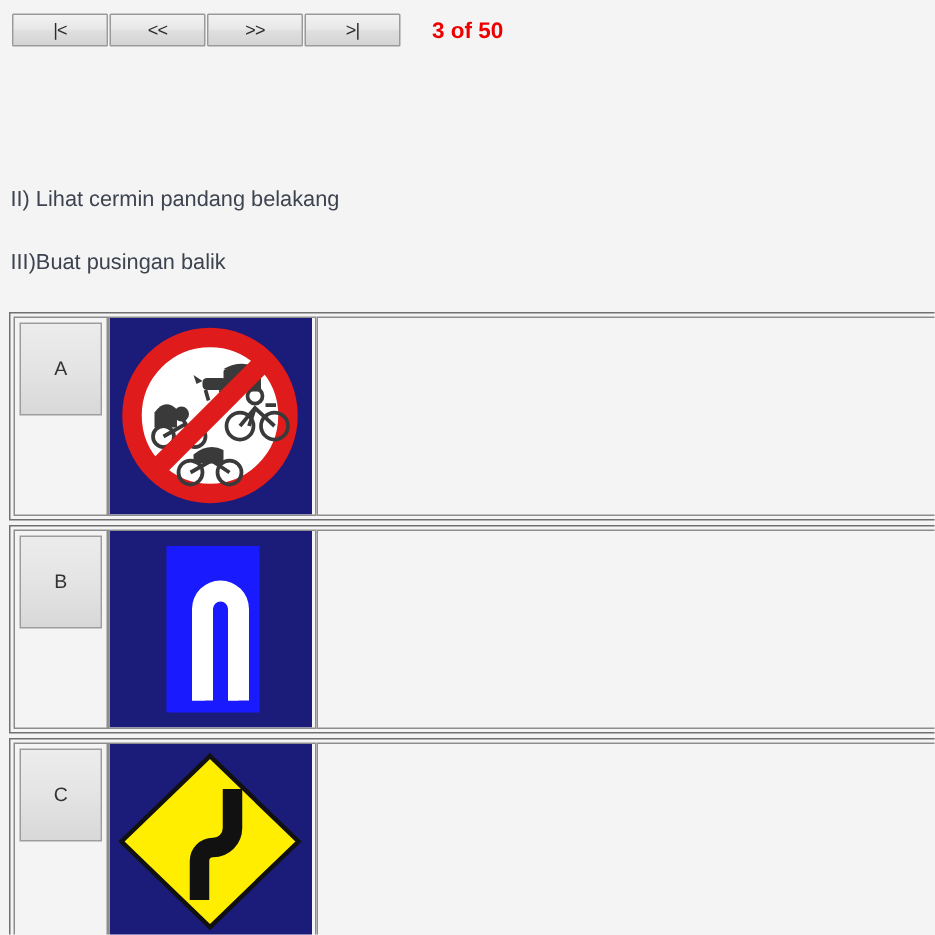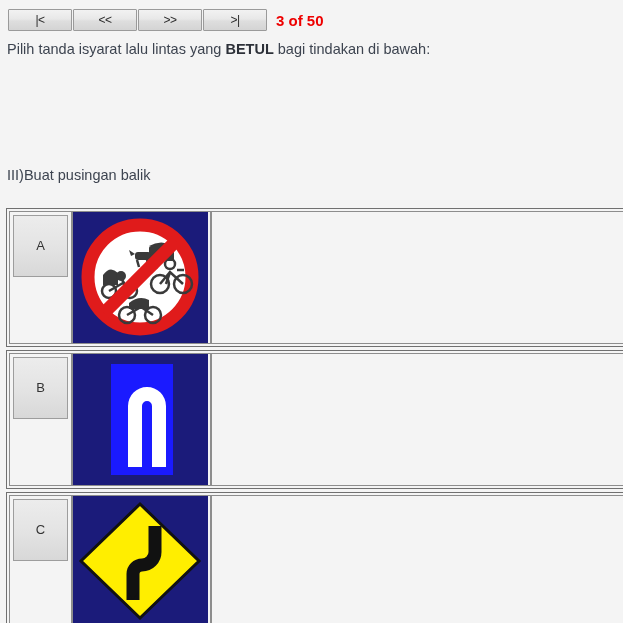--- a/index.html
+++ b/index.html
@@ -40,21 +40,21 @@
     font-size: 12px;
     line-height: 20px;
     color: #2b2b2b;
     text-align: center;
     letter-spacing: -0.5px;
     padding: 0;
     cursor: pointer;
   }
 
   .counter {
-    margin-left: 8px;
+    margin-left: 20px;
     font-family: "Liberation Sans", sans-serif;
     font-size: 15px;
     font-weight: bold;
     color: #ee0000;
     white-space: nowrap;
   }
 
   
   .qtext {
     position: absolute;
@@ -156,22 +156,22 @@
 <div id="page">
 
   <div class="navbar">
     <button class="nav-btn">|&lt;</button>
     <button class="nav-btn">&lt;&lt;</button>
     <button class="nav-btn">&gt;&gt;</button>
     <button class="nav-btn">&gt;|</button>
     <span class="counter">3 of 50</span>
   </div>
 
-  <div class="qtext qline-0"><span>Pilih tanda isyarat lalu lintas yang </span><b>BETUL</b><span> bagi tindakan di bawah:</span></div>
-
+
+  <div class="qtext qline-2">II) Lihat cermin pandang belakang</div>
   <div class="qtext qline-3">III)Buat pusingan balik</div>
 
   <div class="opt-table">
 
     <div class="opt-row row-a">
       <div class="opt-row-inner">
         <div class="cell-letter">
           <button class="letter-btn">A</button>
         </div>
         <div class="cell-image">

